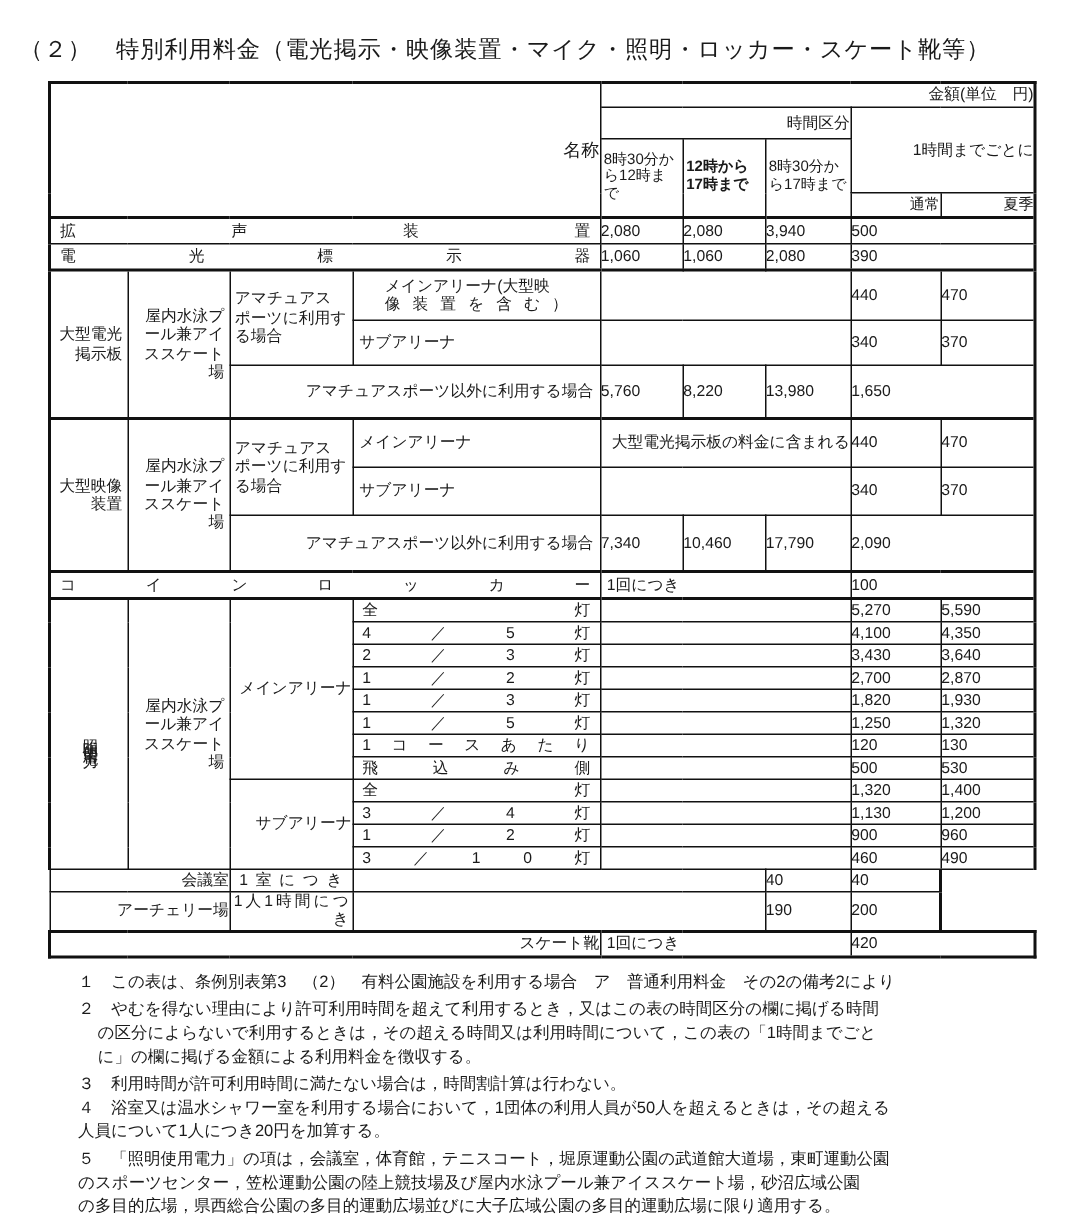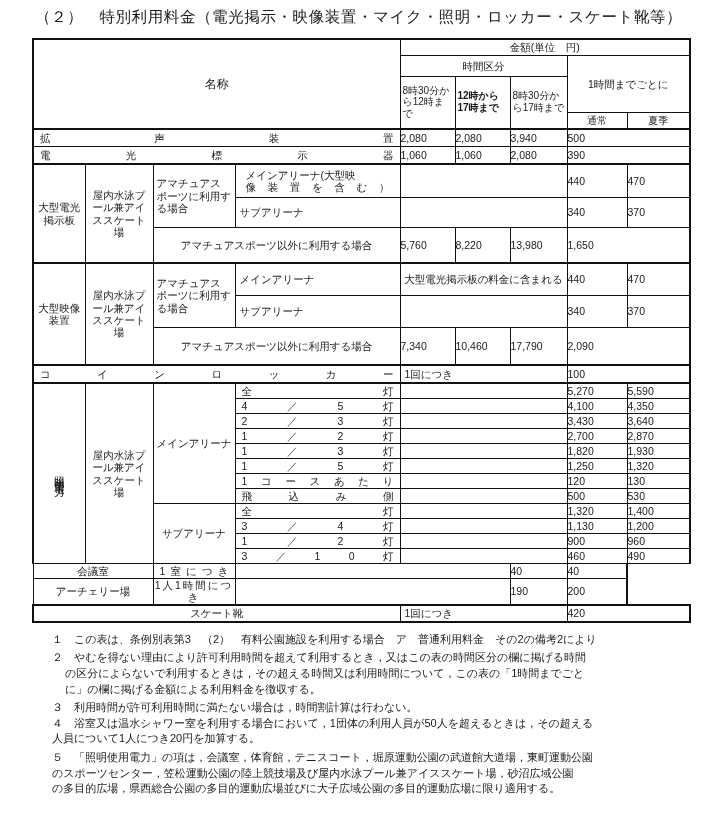--- a/index.html
+++ b/index.html
@@ -20,23 +20,22 @@
     height: 815px;
     position: relative;
     box-sizing: border-box;
   }
 
   
   .doc-title {
     font-family: "Liberation Serif", "DejaVu Serif", serif;
     font-size: 15.5px;
     letter-spacing: 0.6px;
-    padding: 7px 0 0 13px;
+    padding: 23px 0 0 13px;
     white-space: nowrap;
-    margin-left: 22px;
   }
 
   
   .fee-table-wrap {
     margin: 10px 0 0 32px;
     width: 657px;
   }
   table.fee {
     border-collapse: collapse;
     width: 657px;
@@ -44,21 +43,21 @@
     font-size: 10.5px;
   }
   table.fee td, table.fee th {
     border: 1px solid #111;
     padding: 0;
     font-weight: normal;
     vertical-align: middle;
     line-height: 1.18;
     overflow: hidden;
   }
-  .ctr   { text-align: center; }
+  .ctr   { text-align: right; }
   .rgt   { text-align: left; padding-right: 4px !important; }
   .lft   { text-align: left;  padding-left: 4px !important; }
 
   
   .sec-top { border-top: 2px solid #111 !important; }
   .tbl-outer-top { border-top: 2px solid #111 !important; }
   .tbl-outer-bot { border-bottom: 2px solid #111 !important; }
   .thick-left  { border-left: 2px solid #111 !important; }
   .thick-right { border-right: 2px solid #111 !important; }
 
@@ -179,21 +178,21 @@
           <td class="rgt">1,060</td>
           <td class="rgt">1,060</td>
           <td class="rgt">2,080</td>
           <td class="rgt thick-right" colspan="2">390</td>
         </tr>
 
         <tr>
           <td class="ctr sec-top thick-left tight" rowspan="3" style="height:36px; padding:2px 3px !important;margin-left:16px;">大型電光掲示板</td>
           <td class="ctr sec-top tight" rowspan="3" style="padding:2px 3px !important;">屋内水泳プール兼アイススケート場</td>
           <td class="lft sec-top tight" rowspan="2" style="padding:2px 3px !important;">アマチュアスポーツに利用する場合</td>
-          <td class="sec-top tight" style="height:30px; padding:1px 10px !important;text-align:center;">
+          <td class="sec-top tight" style="height:30px; padding:1px 21px !important;text-align:center;">
             <div class="spread" style="padding:0;">
               <span>メインアリーナ(大型映</span>
             </div>
             <div class="spread" style="padding:0;">
               <span>像</span>
               <span>装</span>
               <span>置</span>
               <span>を</span>
               <span>含</span>
               <span>む</span>

